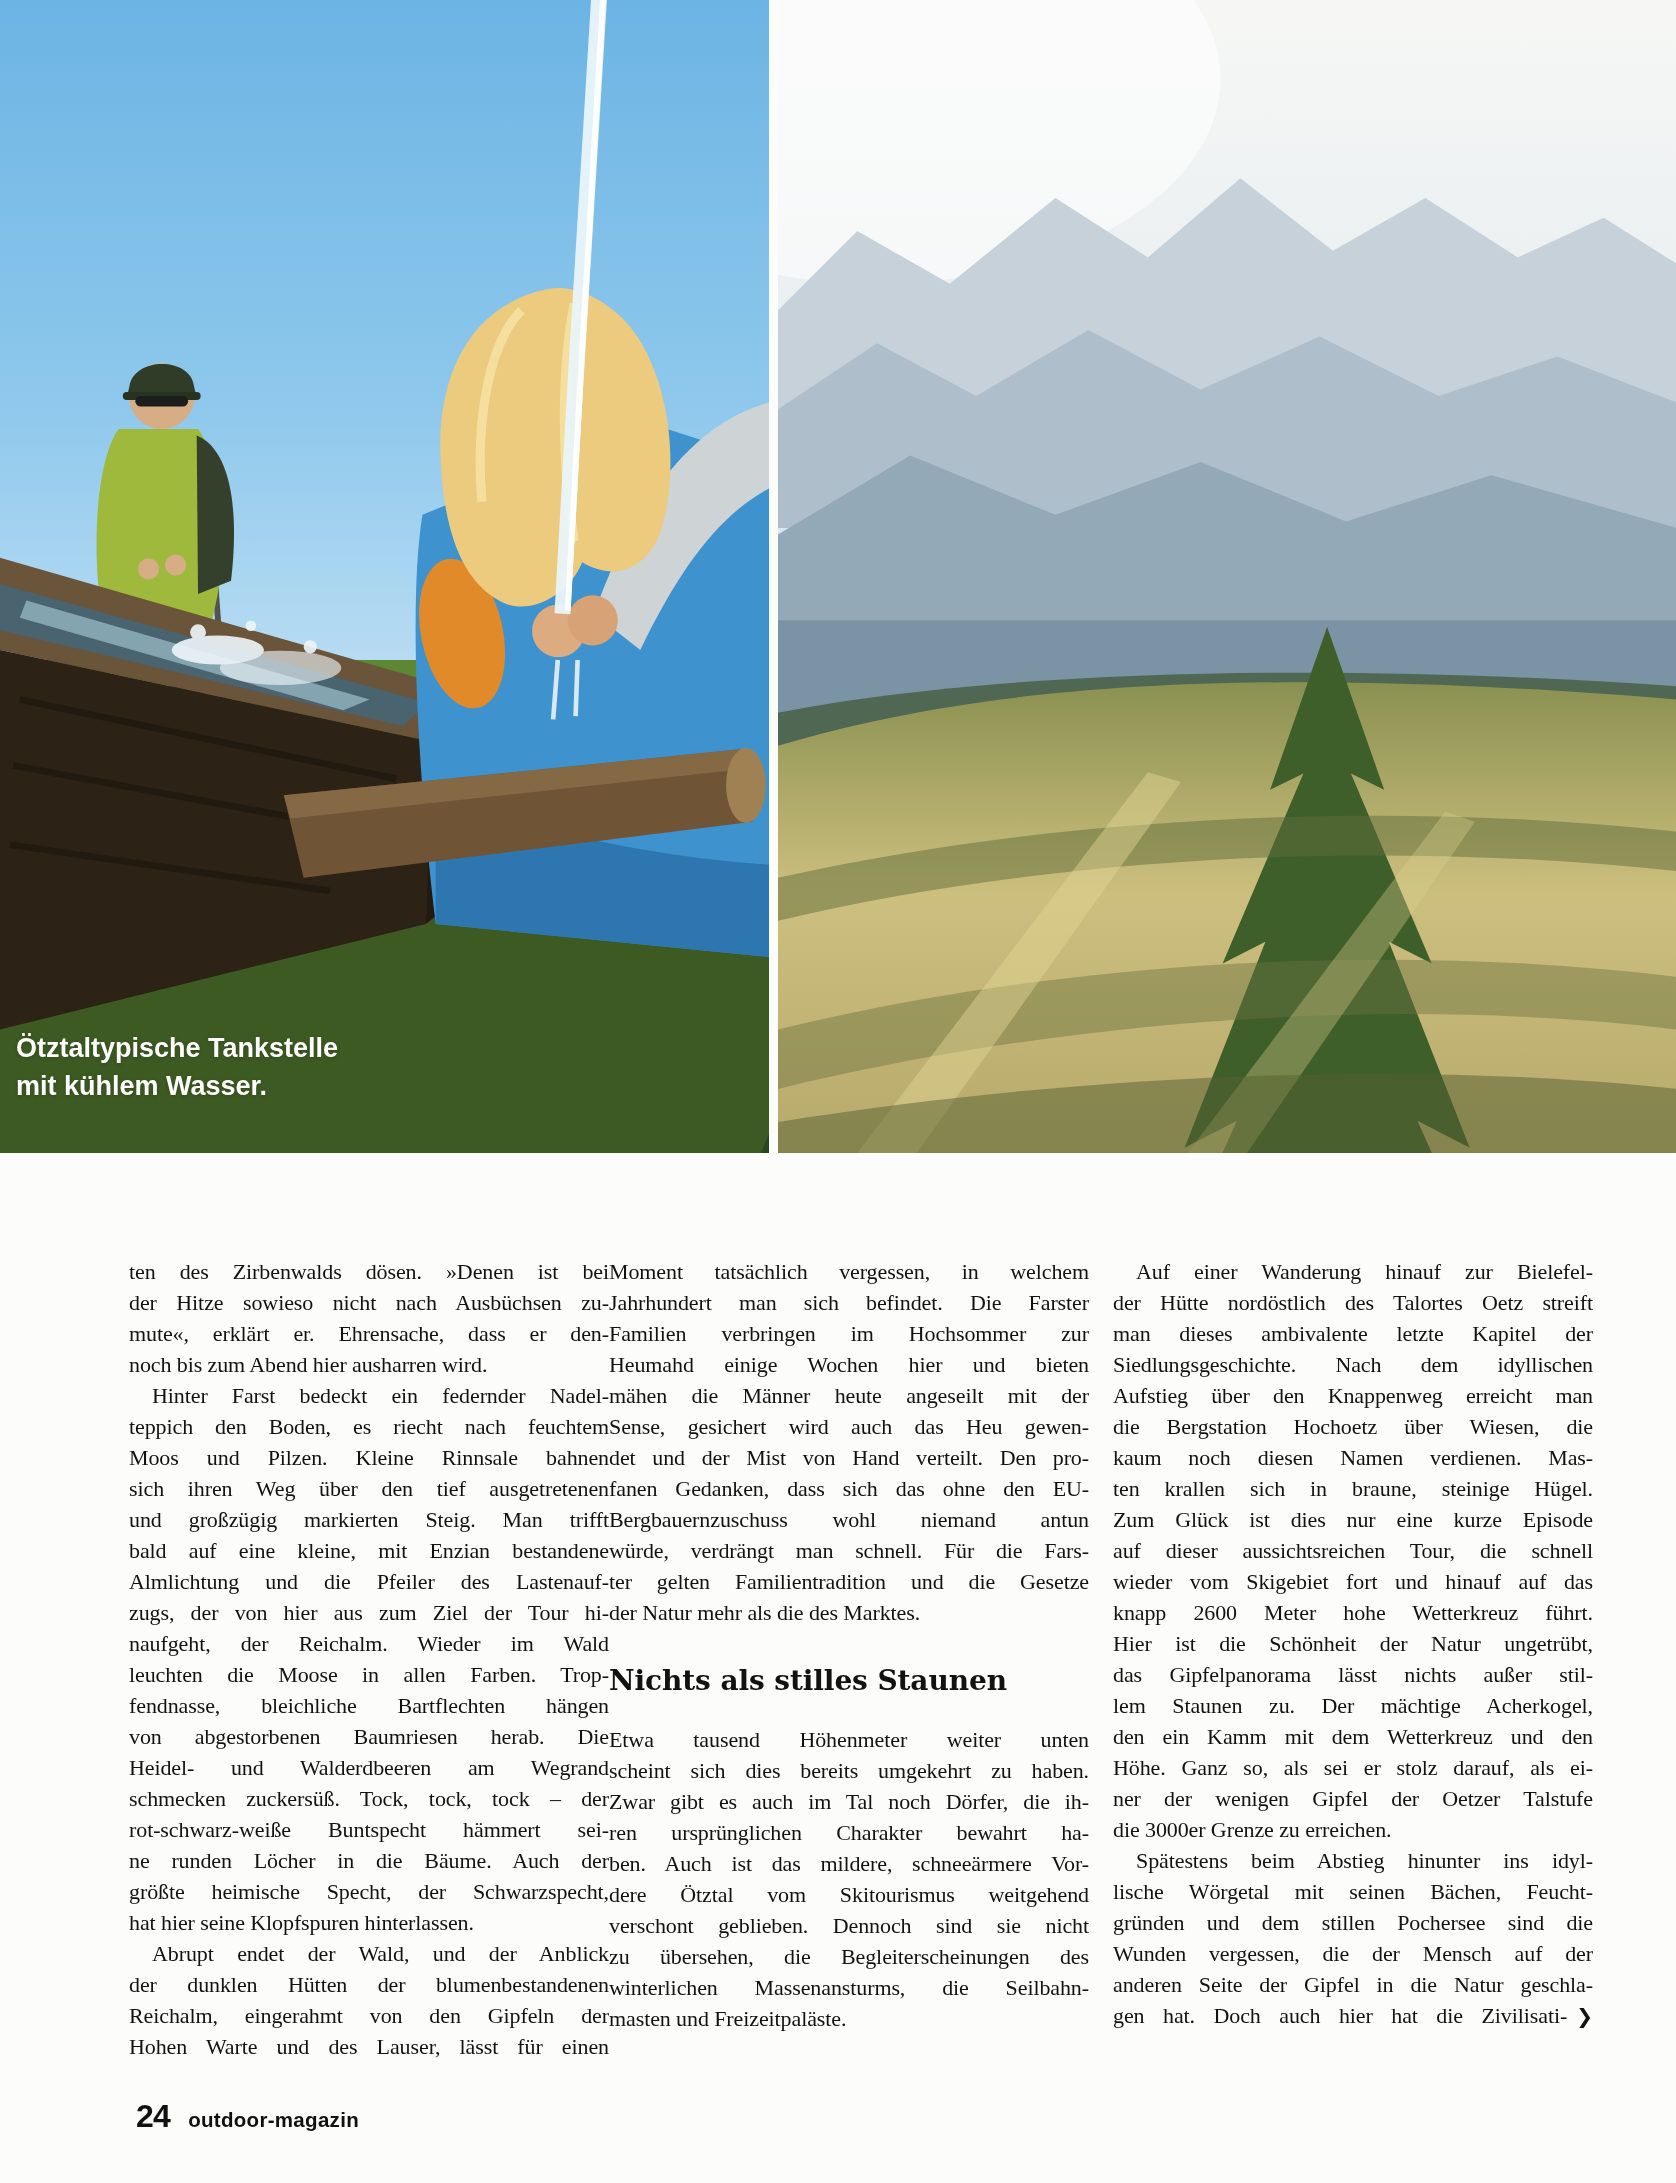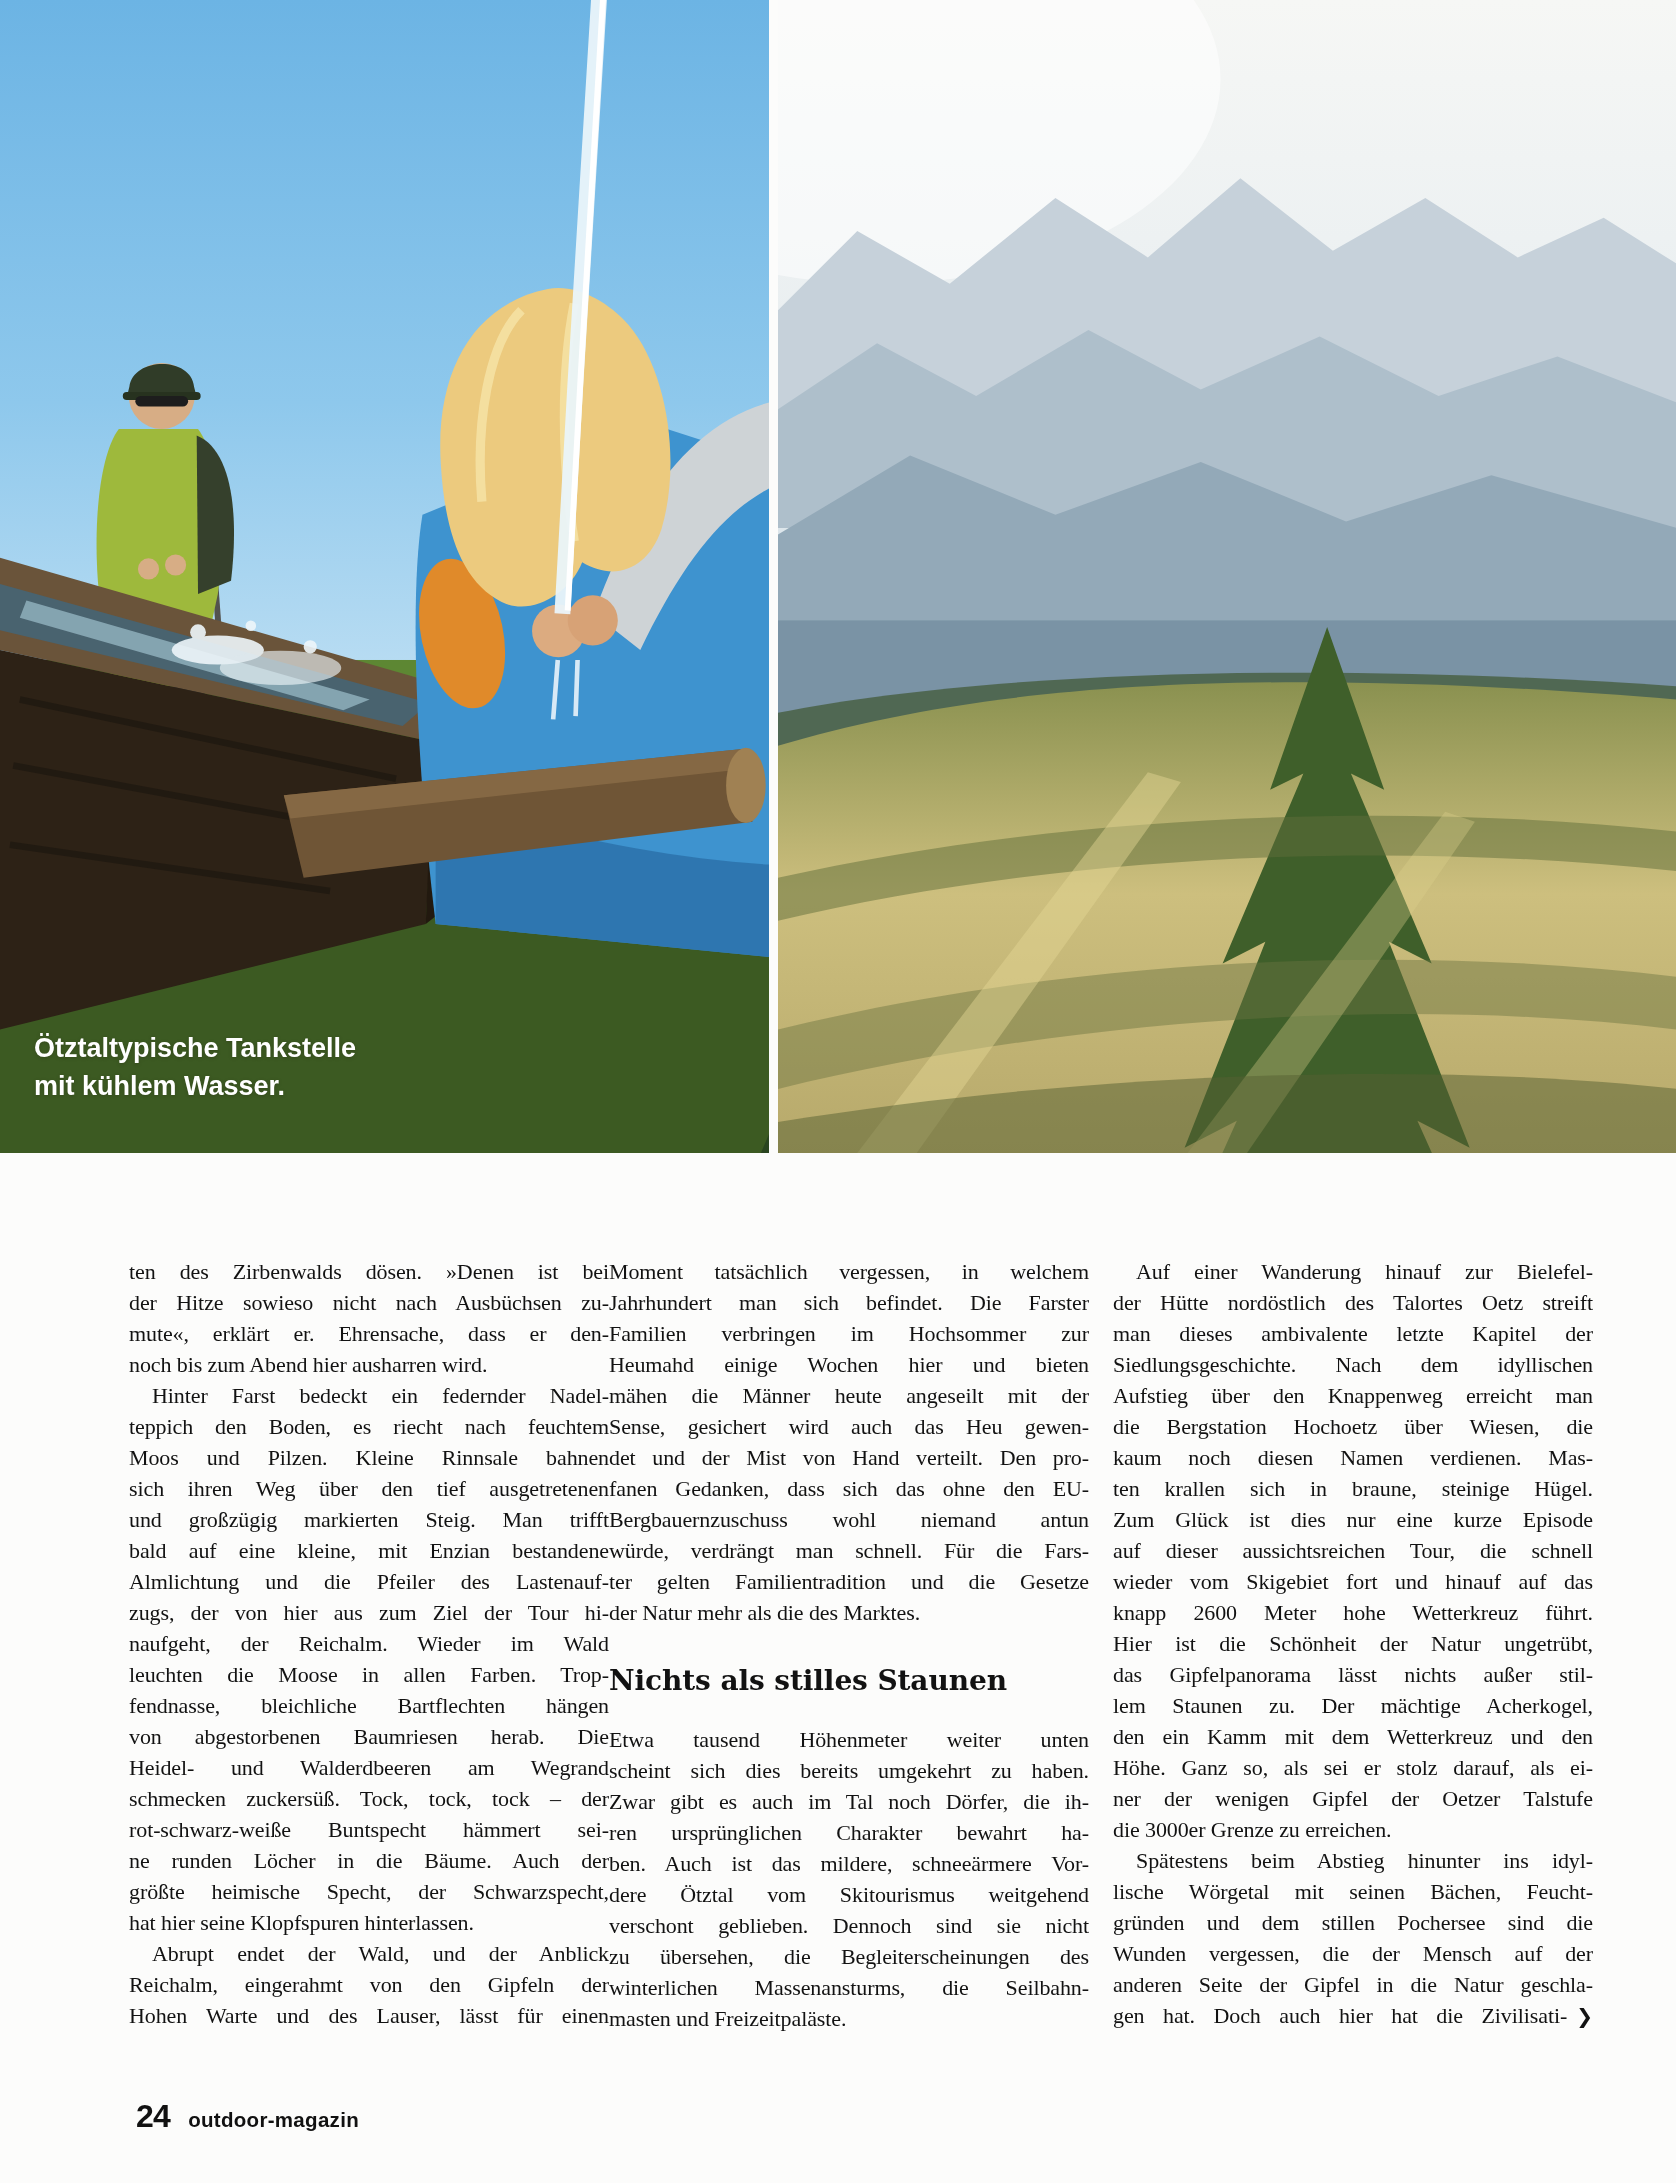--- a/index.html
+++ b/index.html
@@ -1,21 +1,21 @@
 <!DOCTYPE html>
 <html style="font-size:10.6px"><head>
 <meta charset="utf-8">
 <style>
   html,body{margin:0;padding:0;background:#e8e8e8;}
   .page{position:relative;width:1676px;height:2183px;background:#fcfcfb;overflow:hidden;
         font-family:"Liberation Serif",serif;color:#121212;}
   .photo{position:absolute;top:0;height:1153px;display:block;}
   #left-photo{left:0;width:769px;}
   #right-photo{left:778px;width:899px;}
-  .caption{position:absolute;left:34px;top:1029px;
+  .caption{position:absolute;left:16px;top:1029px;
            font-family:"Liberation Sans",sans-serif;font-weight:bold;
            font-size:27px;line-height:38px;color:#ffffff;
            text-shadow:0 0.7px 3.3px rgba(40,40,20,.35);}
   .col{position:absolute;top:1256px;width:480px;}
   #col-0{left:106px;margin-left:23px;} #col-1{left:609px;} #col-2{left:1113px;}
   .line{font-size:22px;line-height:31px;letter-spacing:-0.1px;white-space:nowrap;
         text-align:justify;text-align-last:justify;}
   .line.end{text-align-last:left;}
   .line.ind{text-indent:23px;}
   .subhead{font-family:"DejaVu Serif",serif;font-weight:bold;font-size:28px;
@@ -174,20 +174,21 @@
       <div class="line">leuchten die Moose in allen Farben. Trop-</div>
       <div class="line">fendnasse, bleichliche Bartflechten hängen</div>
       <div class="line">von abgestorbenen Baumriesen herab. Die</div>
       <div class="line">Heidel- und Walderdbeeren am Wegrand</div>
       <div class="line">schmecken zuckersüß. Tock, tock, tock – der</div>
       <div class="line">rot-schwarz-weiße Buntspecht hämmert sei-</div>
       <div class="line">ne runden Löcher in die Bäume. Auch der</div>
       <div class="line">größte heimische Specht, der Schwarzspecht,</div>
       <div class="line end">hat hier seine Klopfspuren hinterlassen.</div>
       <div class="line ind">Abrupt endet der Wald, und der Anblick</div>
+      <div class="line">der dunklen Hütten der blumenbestandenen</div>
       <div class="line">Reichalm, eingerahmt von den Gipfeln der</div>
       <div class="line">Hohen Warte und des Lauser, lässt für einen</div>
     </div>
   <div class="col" id="col-1">
       <div class="line">Moment tatsächlich vergessen, in welchem</div>
       <div class="line">Jahrhundert man sich befindet. Die Farster</div>
       <div class="line">Familien verbringen im Hochsommer zur</div>
       <div class="line">Heumahd einige Wochen hier und bieten</div>
       <div class="line">mähen die Männer heute angeseilt mit der</div>
       <div class="line">Sense, gesichert wird auch das Heu gewen-</div>

